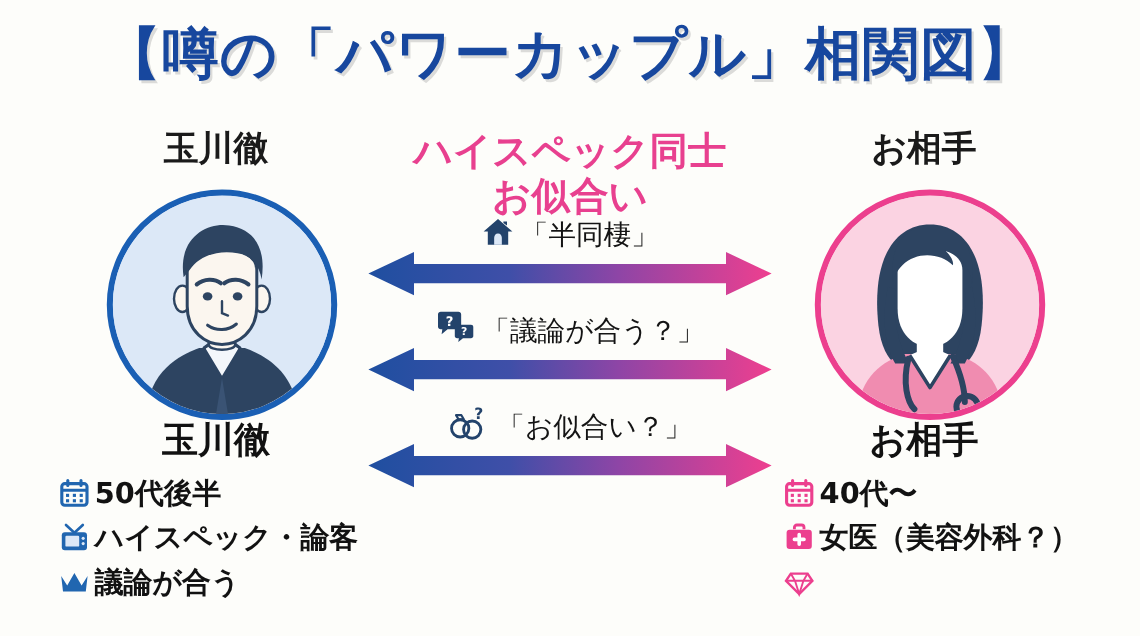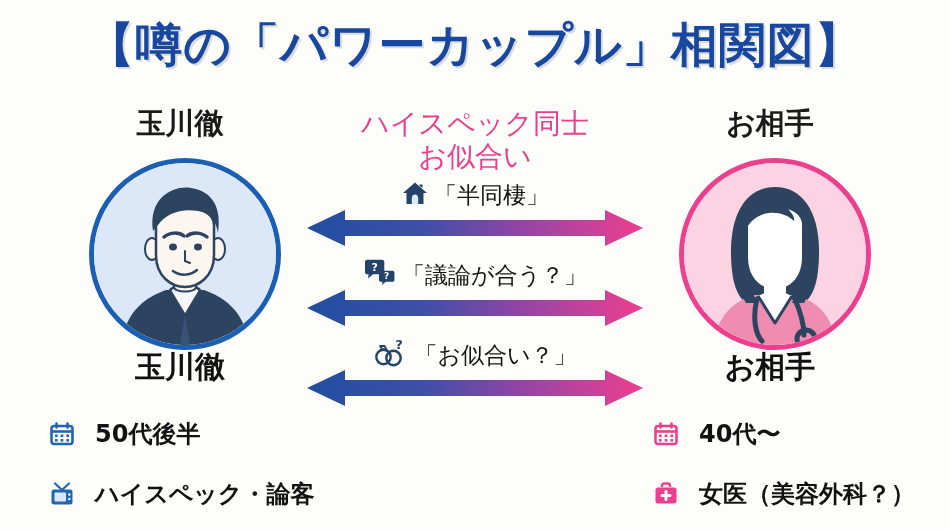--- a/index.html
+++ b/index.html
@@ -81,22 +81,22 @@
   }
   .avatar svg { display: block; width: 100%; height: 100%; }
 
   
   #center-headline {
     position: absolute;
     top: 108px;
     left: 300px;
     width: 350px;
     text-align: center;
-    font-size: 28px;
-    font-weight: normal;
+    font-size: 32px;
+    font-weight: bold;
     color: #e8408f;
     line-height: 1.17;
   }
 
   
   .arrow-row {
     position: absolute;
     left: 305px;
     width: 340px;
     height: 70px;
@@ -137,23 +137,22 @@
     position: absolute;
     top: 392px;
     width: 300px;
   }
   #details-left  { left: 48px; }
   #details-right { left: 652px; }
 
   .detail-item {
     display: flex;
     align-items: center;
-    gap: 20px;
+    gap: 4px;
     height: 37px;
-    margin-top: 23px;
   }
   .detail-icon {
     width: 27px;
     height: 27px;
     flex: 0 0 27px;
     display: flex;
     align-items: center;
     justify-content: center;
   }
   .detail-text {

